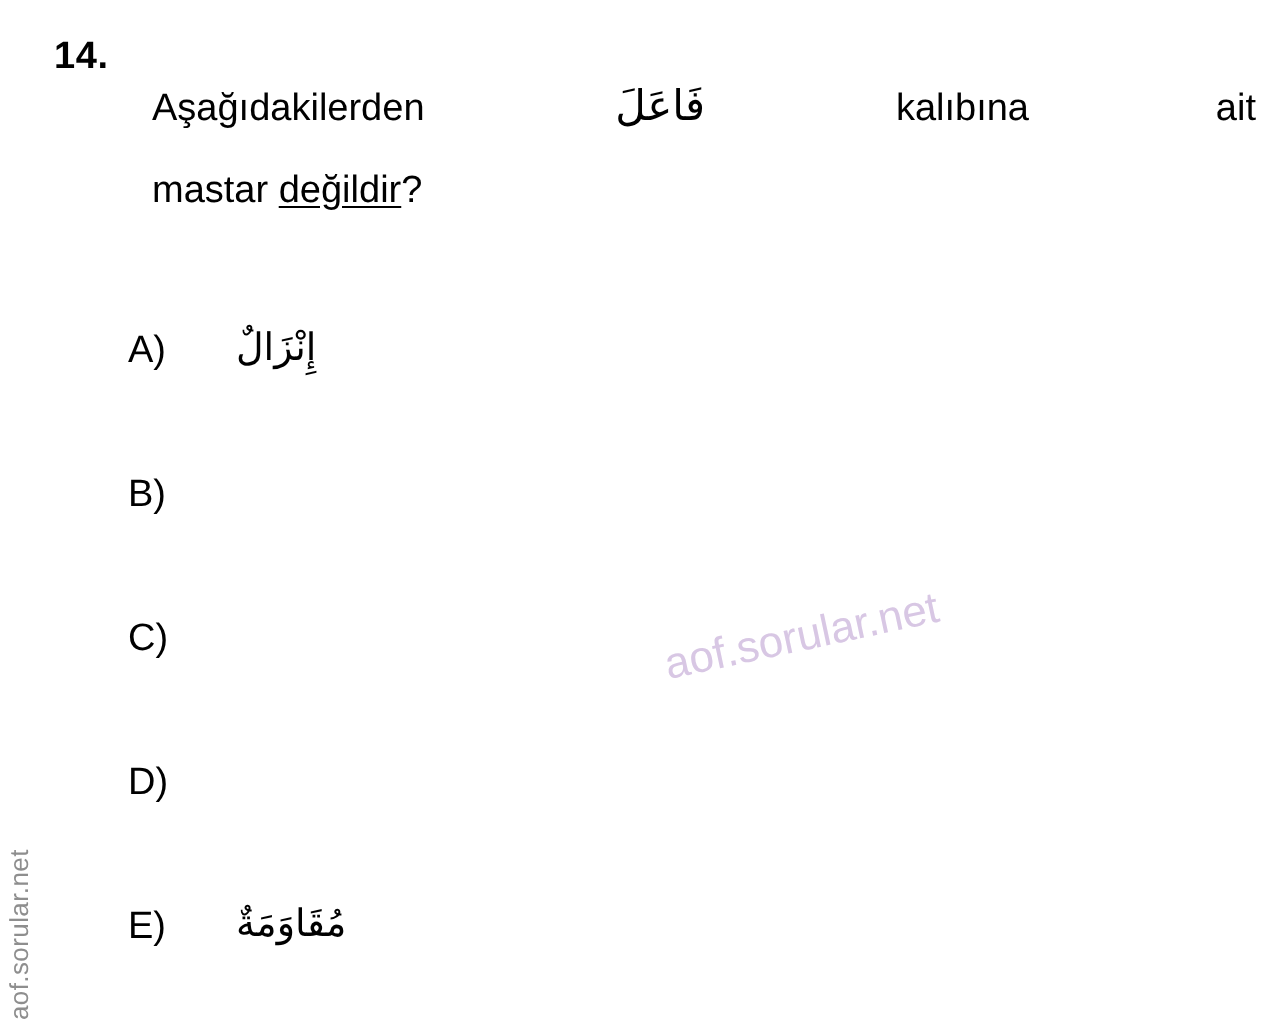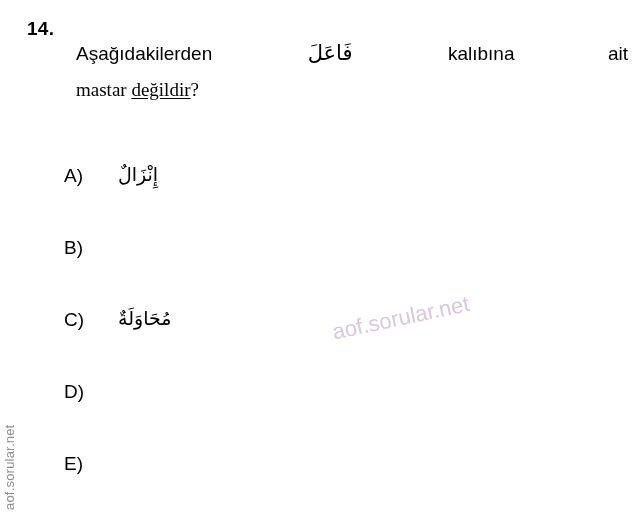--- a/index.html
+++ b/index.html
@@ -79,25 +79,24 @@
   .q-line1 .seg { white-space: nowrap; }
   .arabic-inline {
     font-family: "DejaVu Sans", sans-serif;
     font-size: 21px;
     direction: rtl;
     unicode-bidi: isolate;
     padding: 0 2px;
   }
 
   .q-line2 {
-    margin-top: 6px;
+    margin-top: 11px;
     font-size: 19px;
     line-height: 30px;
     white-space: nowrap;
-    font-family: Liberation Serif, serif;
   }
   .q-line2 .underlined {
     text-decoration: underline;
     text-underline-offset: 2px;
   }
 
   .options {
     position: absolute;
     left: 64px;
     top: 140px;
@@ -149,29 +148,29 @@
       <span class="opt-label">A)</span>
       <span class="opt-arabic">إِنْزَالٌ</span>
     </div>
 
     <div class="option">
       <span class="opt-label">B)</span>
     </div>
 
     <div class="option">
       <span class="opt-label">C)</span>
-      <span class="opt-arabic">مُحَاوَلَةٌ</span>
     </div>
 
     <div class="option">
       <span class="opt-label">D)</span>
     </div>
 
     <div class="option">
       <span class="opt-label">E)</span>
+      <span class="opt-arabic">مُقَاوَمَةٌ</span>
     </div>
 
   </div>
 
   <div class="center-watermark">aof.sorular.net</div>
   <div class="side-watermark">aof.sorular.net</div>
 
 </div>
 
 </body></html>

